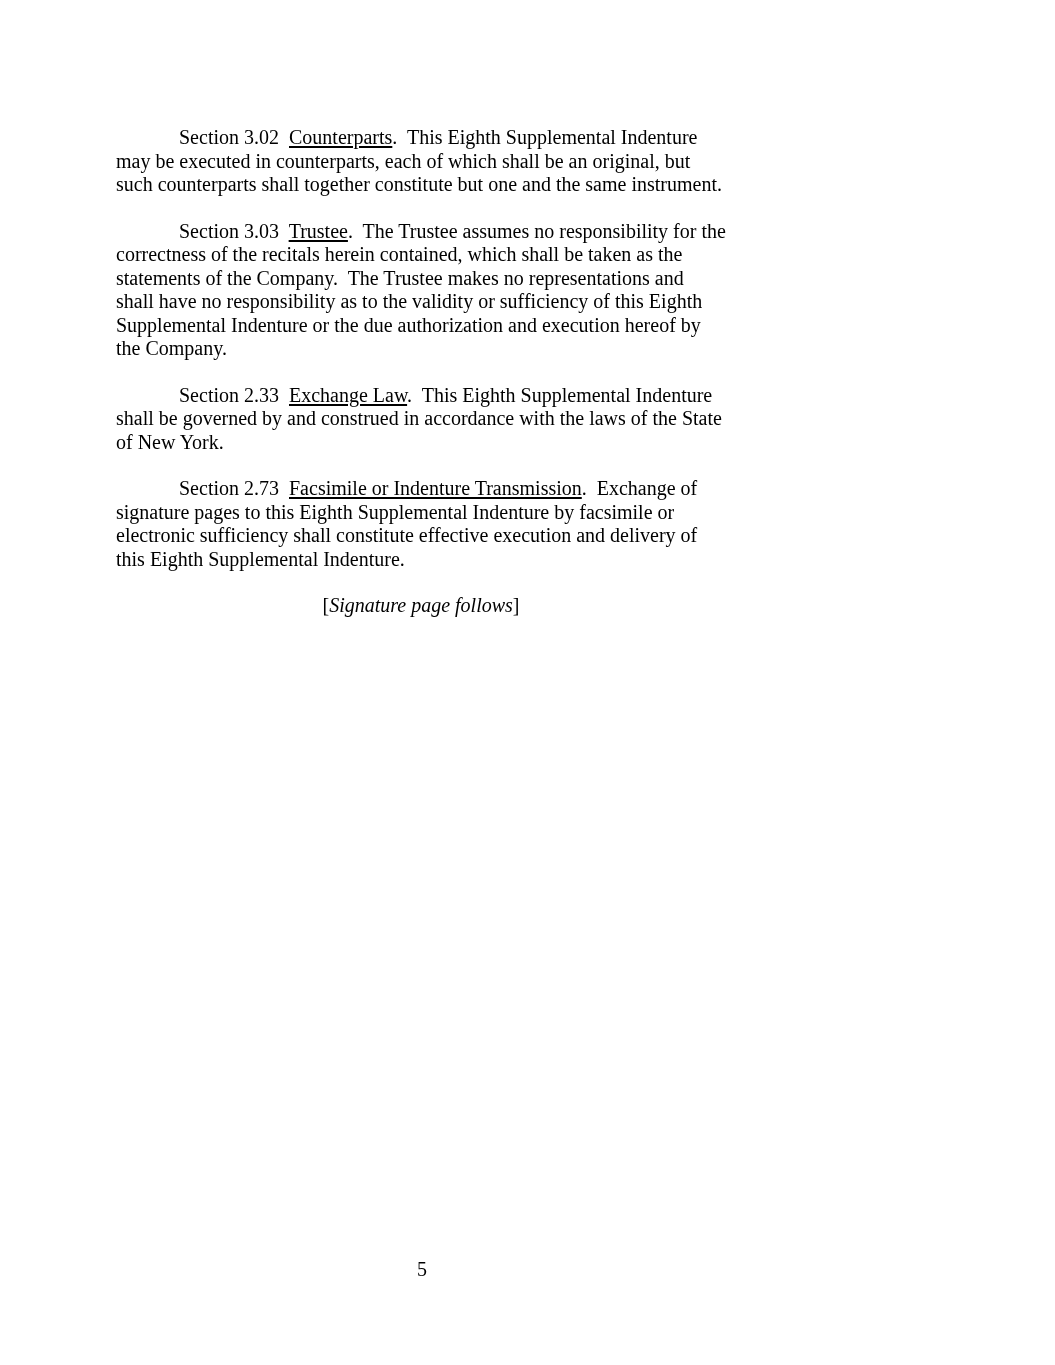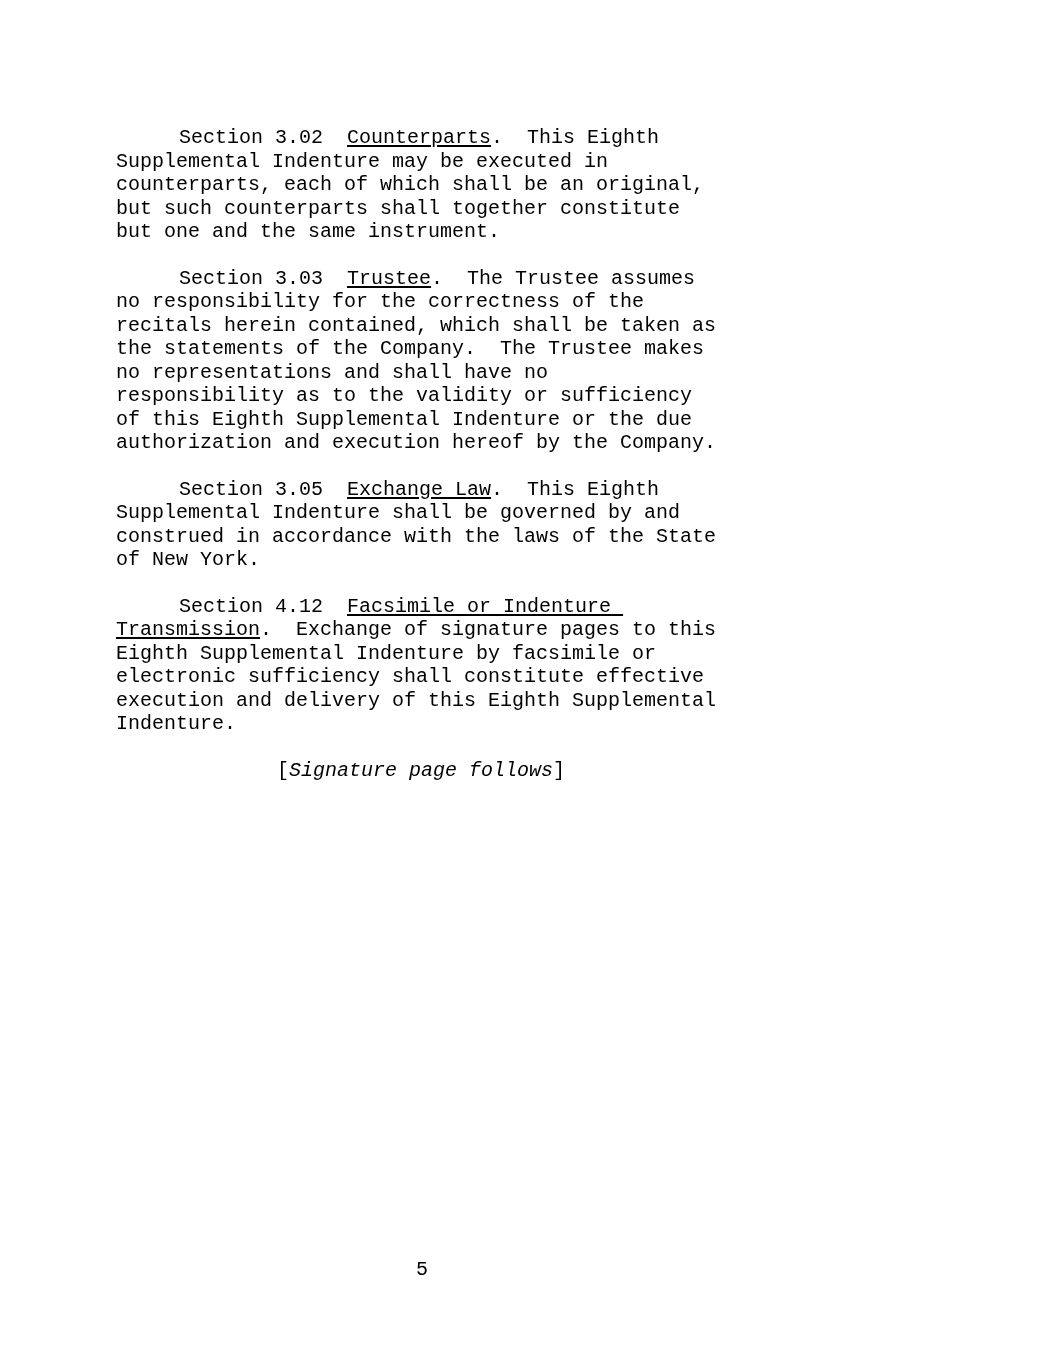--- a/index.html
+++ b/index.html
@@ -6,21 +6,21 @@
     margin: 0;
     padding: 0;
     background: #ffffff;
   }
   .page {
     position: relative;
     width: 844px;
     height: 1365px;
     background: #ffffff;
     color: #000000;
-    font-family: Liberation Mono, monospace;
+    font-family: Liberation Serif, serif;
     font-size: 20px;
     line-height: 23.5px;
     overflow: hidden;
     box-sizing: border-box;
   }
   .content {
     position: absolute;
     left: 116px;
     right: 118px;
     top: 126px;
@@ -53,21 +53,21 @@
   }
 </style>
 </head>
 <body>
 
 <div class="page">
   <main class="content">
     <div id="paragraphs">
         <p class="para"><span>Section 3.02  </span><span class="section-title">Counterparts</span><span>.  This Eighth Supplemental Indenture may be executed in counterparts, each of which shall be an original, but such counterparts shall together constitute but one and the same instrument.</span></p>
         <p class="para"><span>Section 3.03  </span><span class="section-title">Trustee</span><span>.  The Trustee assumes no responsibility for the correctness of the recitals herein contained, which shall be taken as the statements of the Company.  The Trustee makes no representations and shall have no responsibility as to the validity or sufficiency of this Eighth Supplemental Indenture or the due authorization and execution hereof by the Company.</span></p>
-        <p class="para"><span>Section 3.05  </span><span class="section-title">Exchange Law</span><span>.  This Eighth Supplemental Indenture shall be governed by and construed in accordance with the laws of the State of New York.</span></p>
-        <p class="para"><span>Section 4.12  </span><span class="section-title">Facsimile or Indenture Transmission</span><span>.  Exchange of signature pages to this Eighth Supplemental Indenture by facsimile or electronic sufficiency shall constitute effective execution and delivery of this Eighth Supplemental Indenture.</span></p>
+        <p class="para"><span>Section 2.33  </span><span class="section-title">Exchange Law</span><span>.  This Eighth Supplemental Indenture shall be governed by and construed in accordance with the laws of the State of New York.</span></p>
+        <p class="para"><span>Section 2.73  </span><span class="section-title">Facsimile or Indenture Transmission</span><span>.  Exchange of signature pages to this Eighth Supplemental Indenture by facsimile or electronic sufficiency shall constitute effective execution and delivery of this Eighth Supplemental Indenture.</span></p>
       </div>
     <p class="signature"><span>[</span><span class="sig-text">Signature page follows</span><span>]</span></p>
   </main>
   <footer class="page-footer">
     <span>5</span>
   </footer>
 </div>
 
 </body></html>

